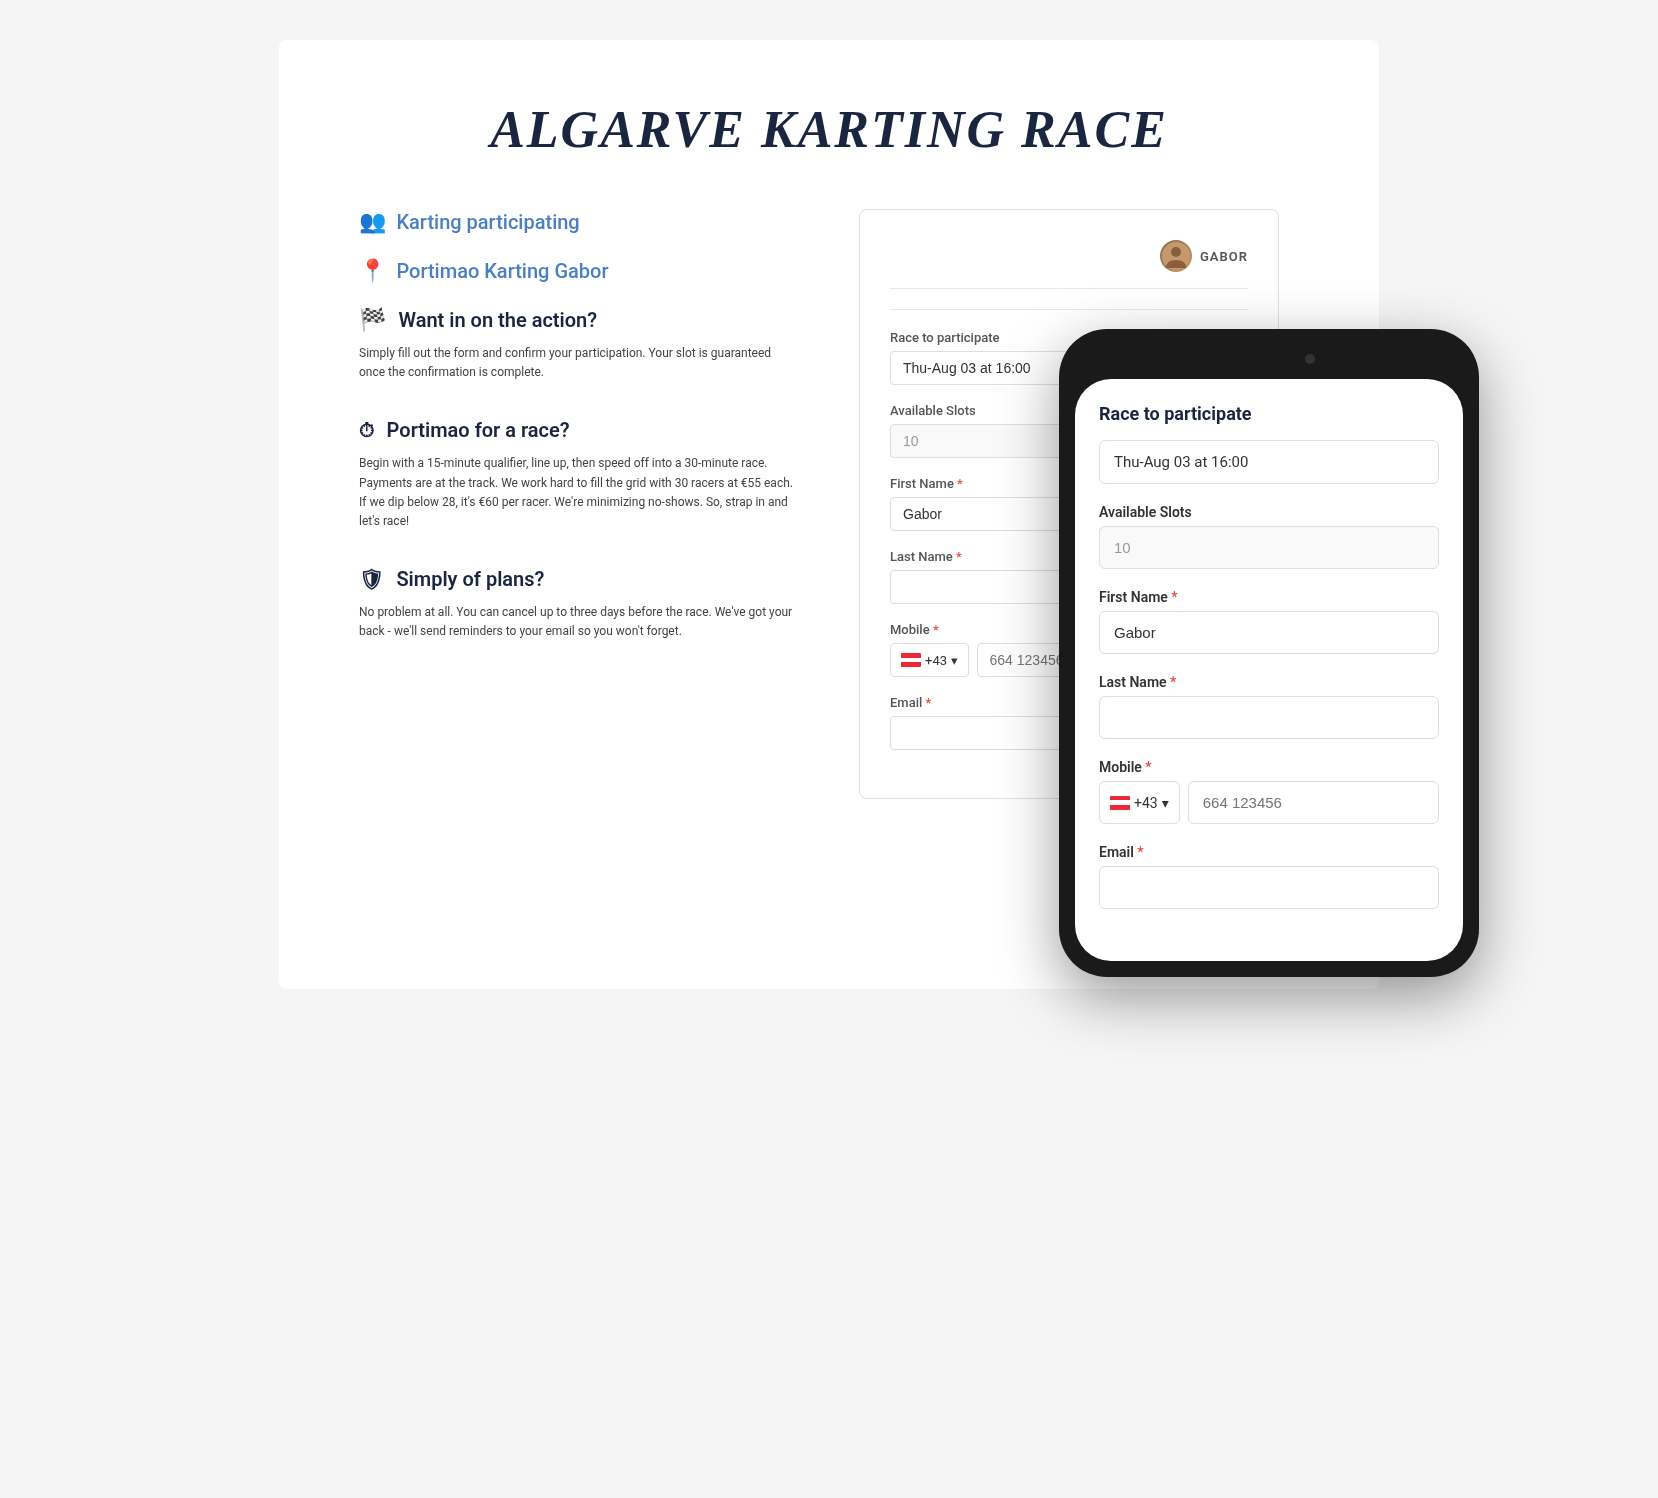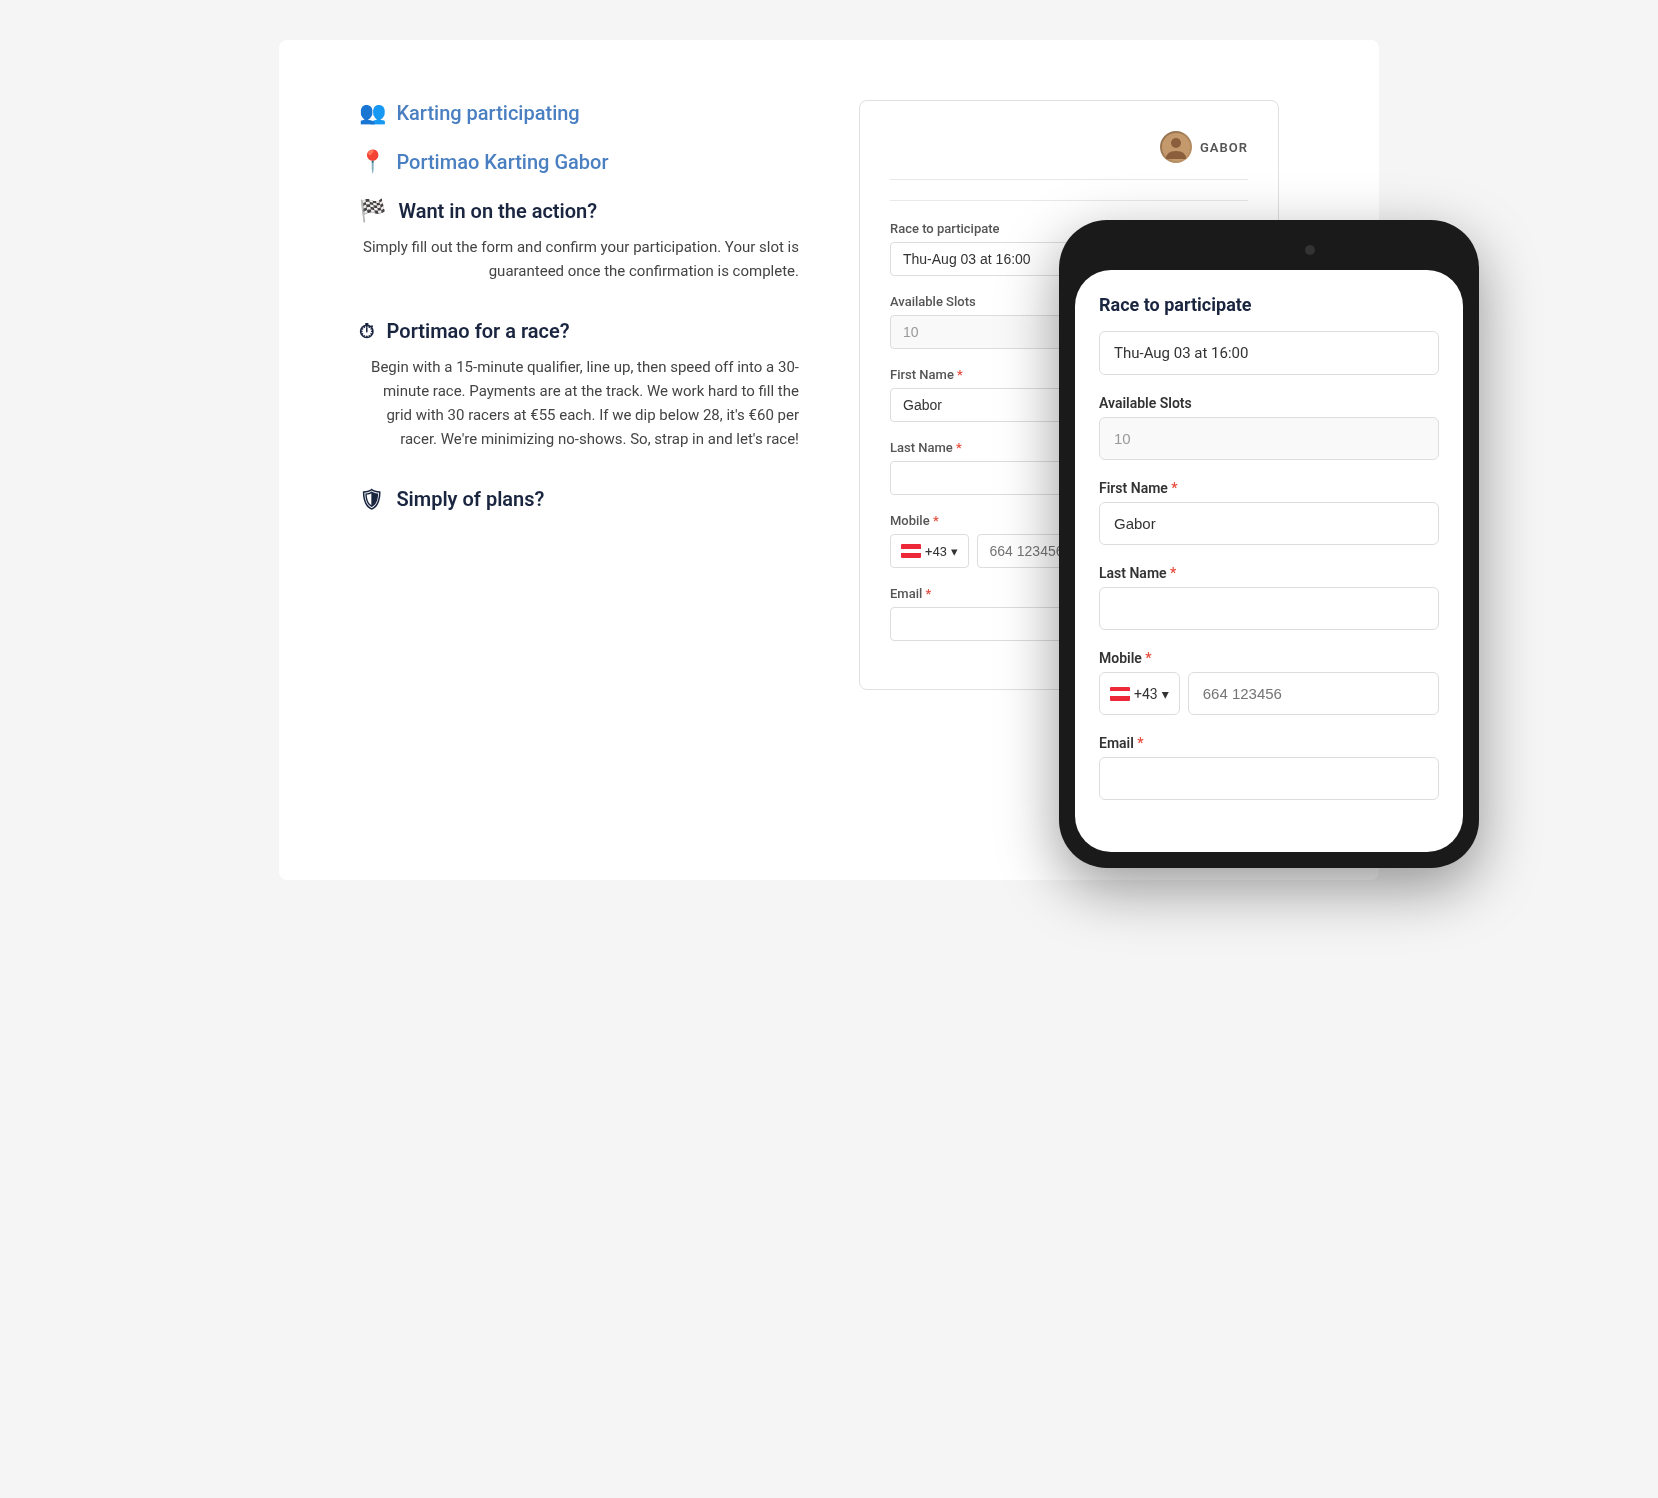--- a/index.html
+++ b/index.html
@@ -78,24 +78,23 @@
       display: flex;
       align-items: center;
       gap: 12px;
       font-size: 20px;
       font-weight: 600;
       color: #1a2540;
       margin-bottom: 12px;
     }
 
     .section-body {
-      font-size: 15px;
+      font-size: 12px;
       color: #444;
       line-height: 1.6;
-      text-align: right;
     }
 
     
     .desktop-form-panel {
       background: #ffffff;
       border: 1px solid #e0e0e0;
       border-radius: 8px;
       padding: 30px;
       position: absolute;
       top: 0;
@@ -372,20 +371,21 @@
     }
 
     .timer-icon {
       font-size: 20px;
     }
   </style>
 </head>
 <body>
 
 <div class="page-container">
+  <h1 class="page-title">ALGARVE KARTING RACE</h1>
 
   <div class="main-layout">
 
     <div class="left-column">
 
       <a class="info-link">
         <span class="info-link-icon">👥</span>
         <span>Karting participating</span>
       </a>
 
@@ -408,20 +408,21 @@
           <span>Portimao for a race?</span>
         </div>
         <p class="section-body">Begin with a 15-minute qualifier, line up, then speed off into a 30-minute race. Payments are at the track. We work hard to fill the grid with 30 racers at €55 each. If we dip below 28, it's €60 per racer. We're minimizing no-shows. So, strap in and let's race!</p>
       </div>
 
       <div class="section">
         <div class="section-title">
           <span>🛡</span>
           <span>Simply of plans?</span>
         </div>
+        <p class="section-body">No problem at all. You can cancel up to three days before the race. We've got your back - we'll send reminders to your email so you won't forget.</p>
       </div>
 
     </div>
 
     <div class="right-column">
 
       <div class="desktop-form-panel">
 
         <div class="user-header">
           <div class="user-avatar">

